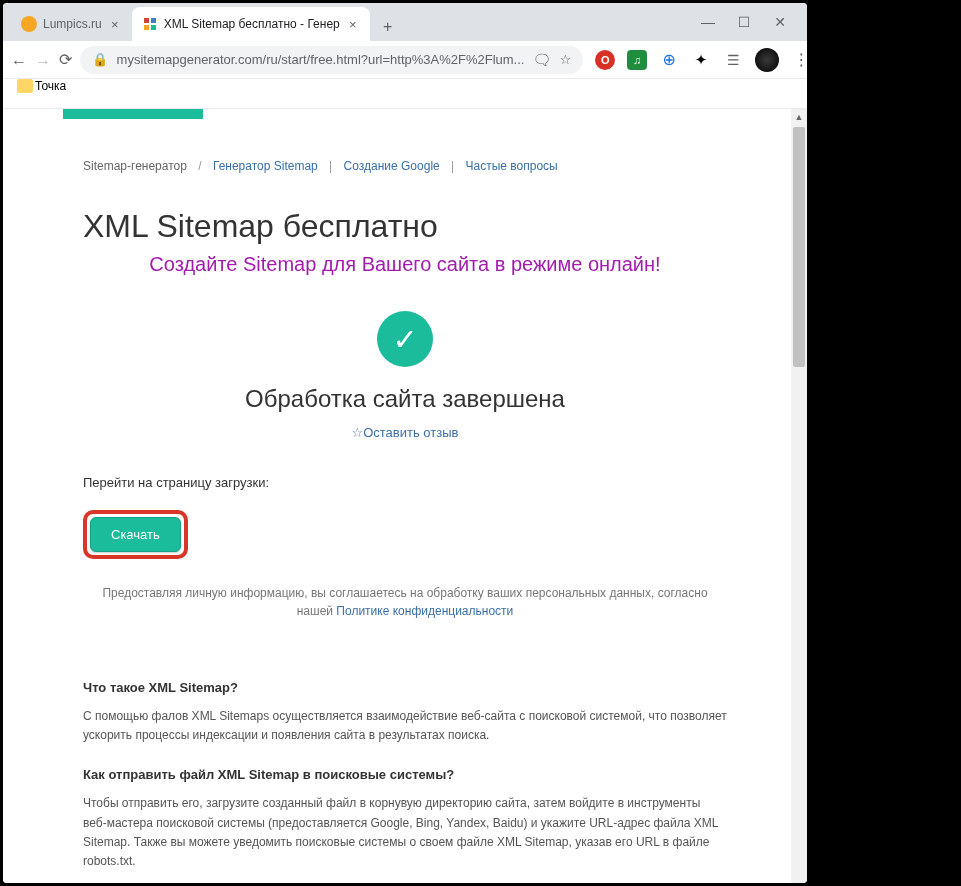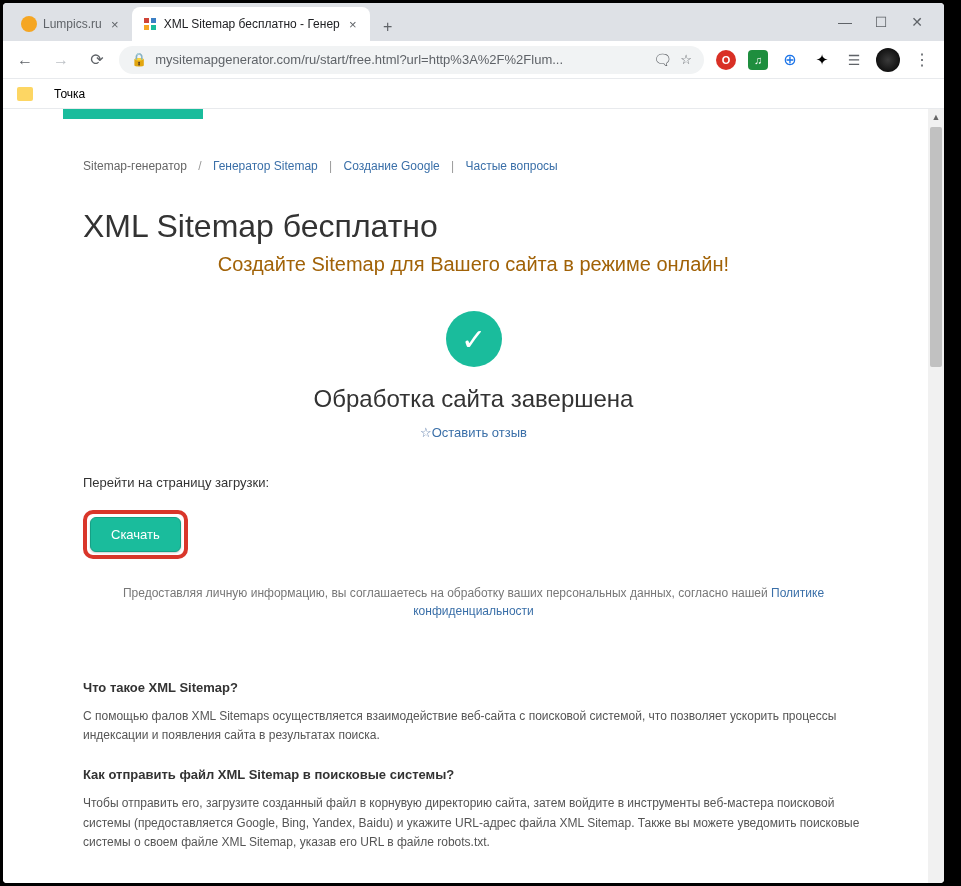--- a/index.html
+++ b/index.html
@@ -5,21 +5,21 @@
 * { margin: 0; padding: 0; box-sizing: border-box; }
 body {
   width: 961px;
   height: 886px;
   background: #000;
   font-family: Arial, sans-serif;
   overflow: hidden;
   border-radius: 6px;
 }
 .window {
-  width: 941px;
+  width: 804px;
   height: 880px;
   margin: 3px;
   background: #fff;
   border-radius: 4px;
   display: flex;
   flex-direction: column;
   overflow: hidden;
 }
 .titlebar {
   height: 38px;
@@ -75,30 +75,30 @@
   display: flex;
   align-items: center;
   padding: 0 12px;
   font-size: 13px;
   color: #5f6368;
   gap: 8px;
 }
 .omni-url { flex: 1; white-space: nowrap; overflow: hidden; }
 .toolbar-icons { display: flex; gap: 12px; align-items: center; padding: 0 4px; }
 .tb-icon { width: 20px; height: 20px; display: flex; align-items: center; justify-content: center; font-size: 14px; border-radius: 4px; }
-.bookmarks-bar { height: 30px; background: #fff; display: flex; align-items: center; padding: 0 14px; gap: 21px; font-size: 12px; border-bottom: 1px solid #e8eaed; }
+.bookmarks-bar { height: 30px; background: #fff; display: flex; align-items: flex-start; padding: 0 14px; gap: 2px; font-size: 12px; border-bottom: 1px solid #e8eaed; }
 .bm-folder { width: 16px; height: 14px; background: #fdd663; border-radius: 2px; }
 .content-area { flex: 1; overflow-y: auto; background: #fff; position: relative; }
 .green-bar { position: absolute; top: 0; left: 60px; width: 140px; height: 10px; background: #1abc9c; }
 .page { padding: 50px 80px 30px; }
 .breadcrumb { font-size: 12px; color: #666; margin-bottom: 35px; }
 .breadcrumb a { color: #3a6fa8; text-decoration: none; }
 .breadcrumb .sep { color: #999; margin: 0 8px; }
 h1 { font-size: 32px; font-weight: 300; color: #333; margin-bottom: 8px; font-family: 'Segoe UI Light', Arial; margin-top: 13px; }
-.subtitle { text-align: center; font-size: 20px; color: #a16207; margin-bottom: 35px; }
+.subtitle { text-align: center; font-size: 20px; color: #a21caf; margin-bottom: 35px; }
 .success-circle {
   width: 56px; height: 56px;
   background: #1abc9c;
   border-radius: 50%;
   margin: 0 auto 18px;
   display: flex; align-items: center; justify-content: center;
   color: #fff; font-size: 30px;
 }
 .status-text { text-align: center; font-size: 24px; color: #333; margin-bottom: 12px; }
 .review-link { text-align: center; font-size: 13px; margin-bottom: 35px; }

